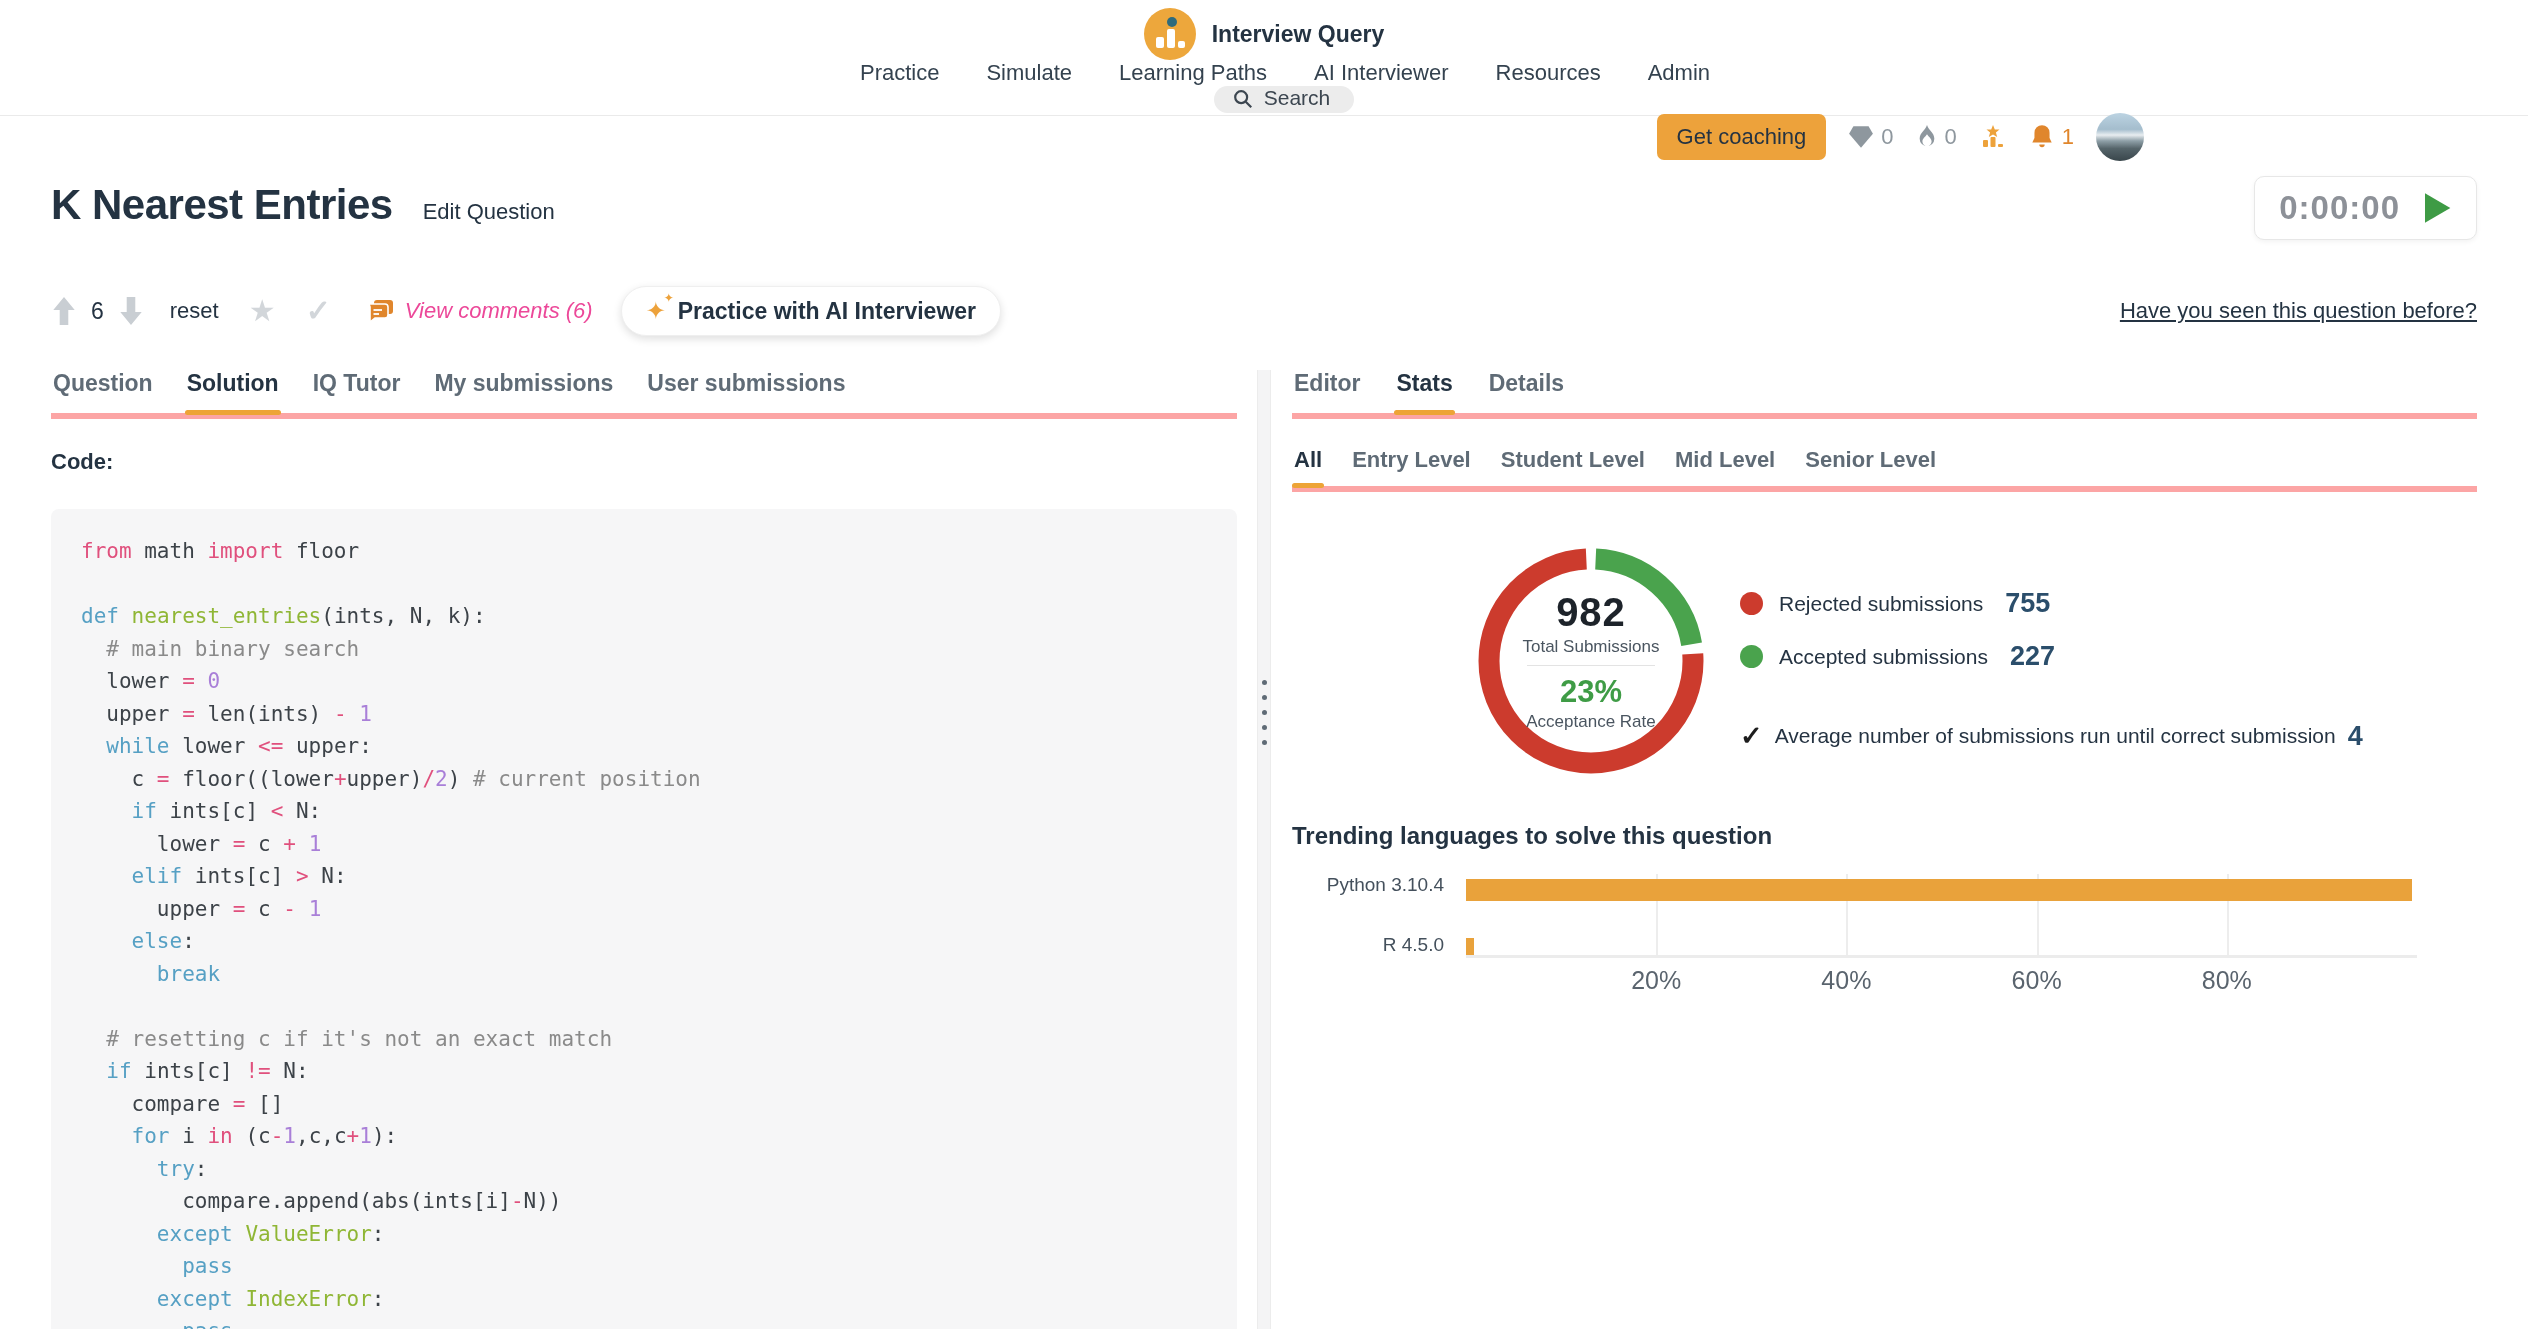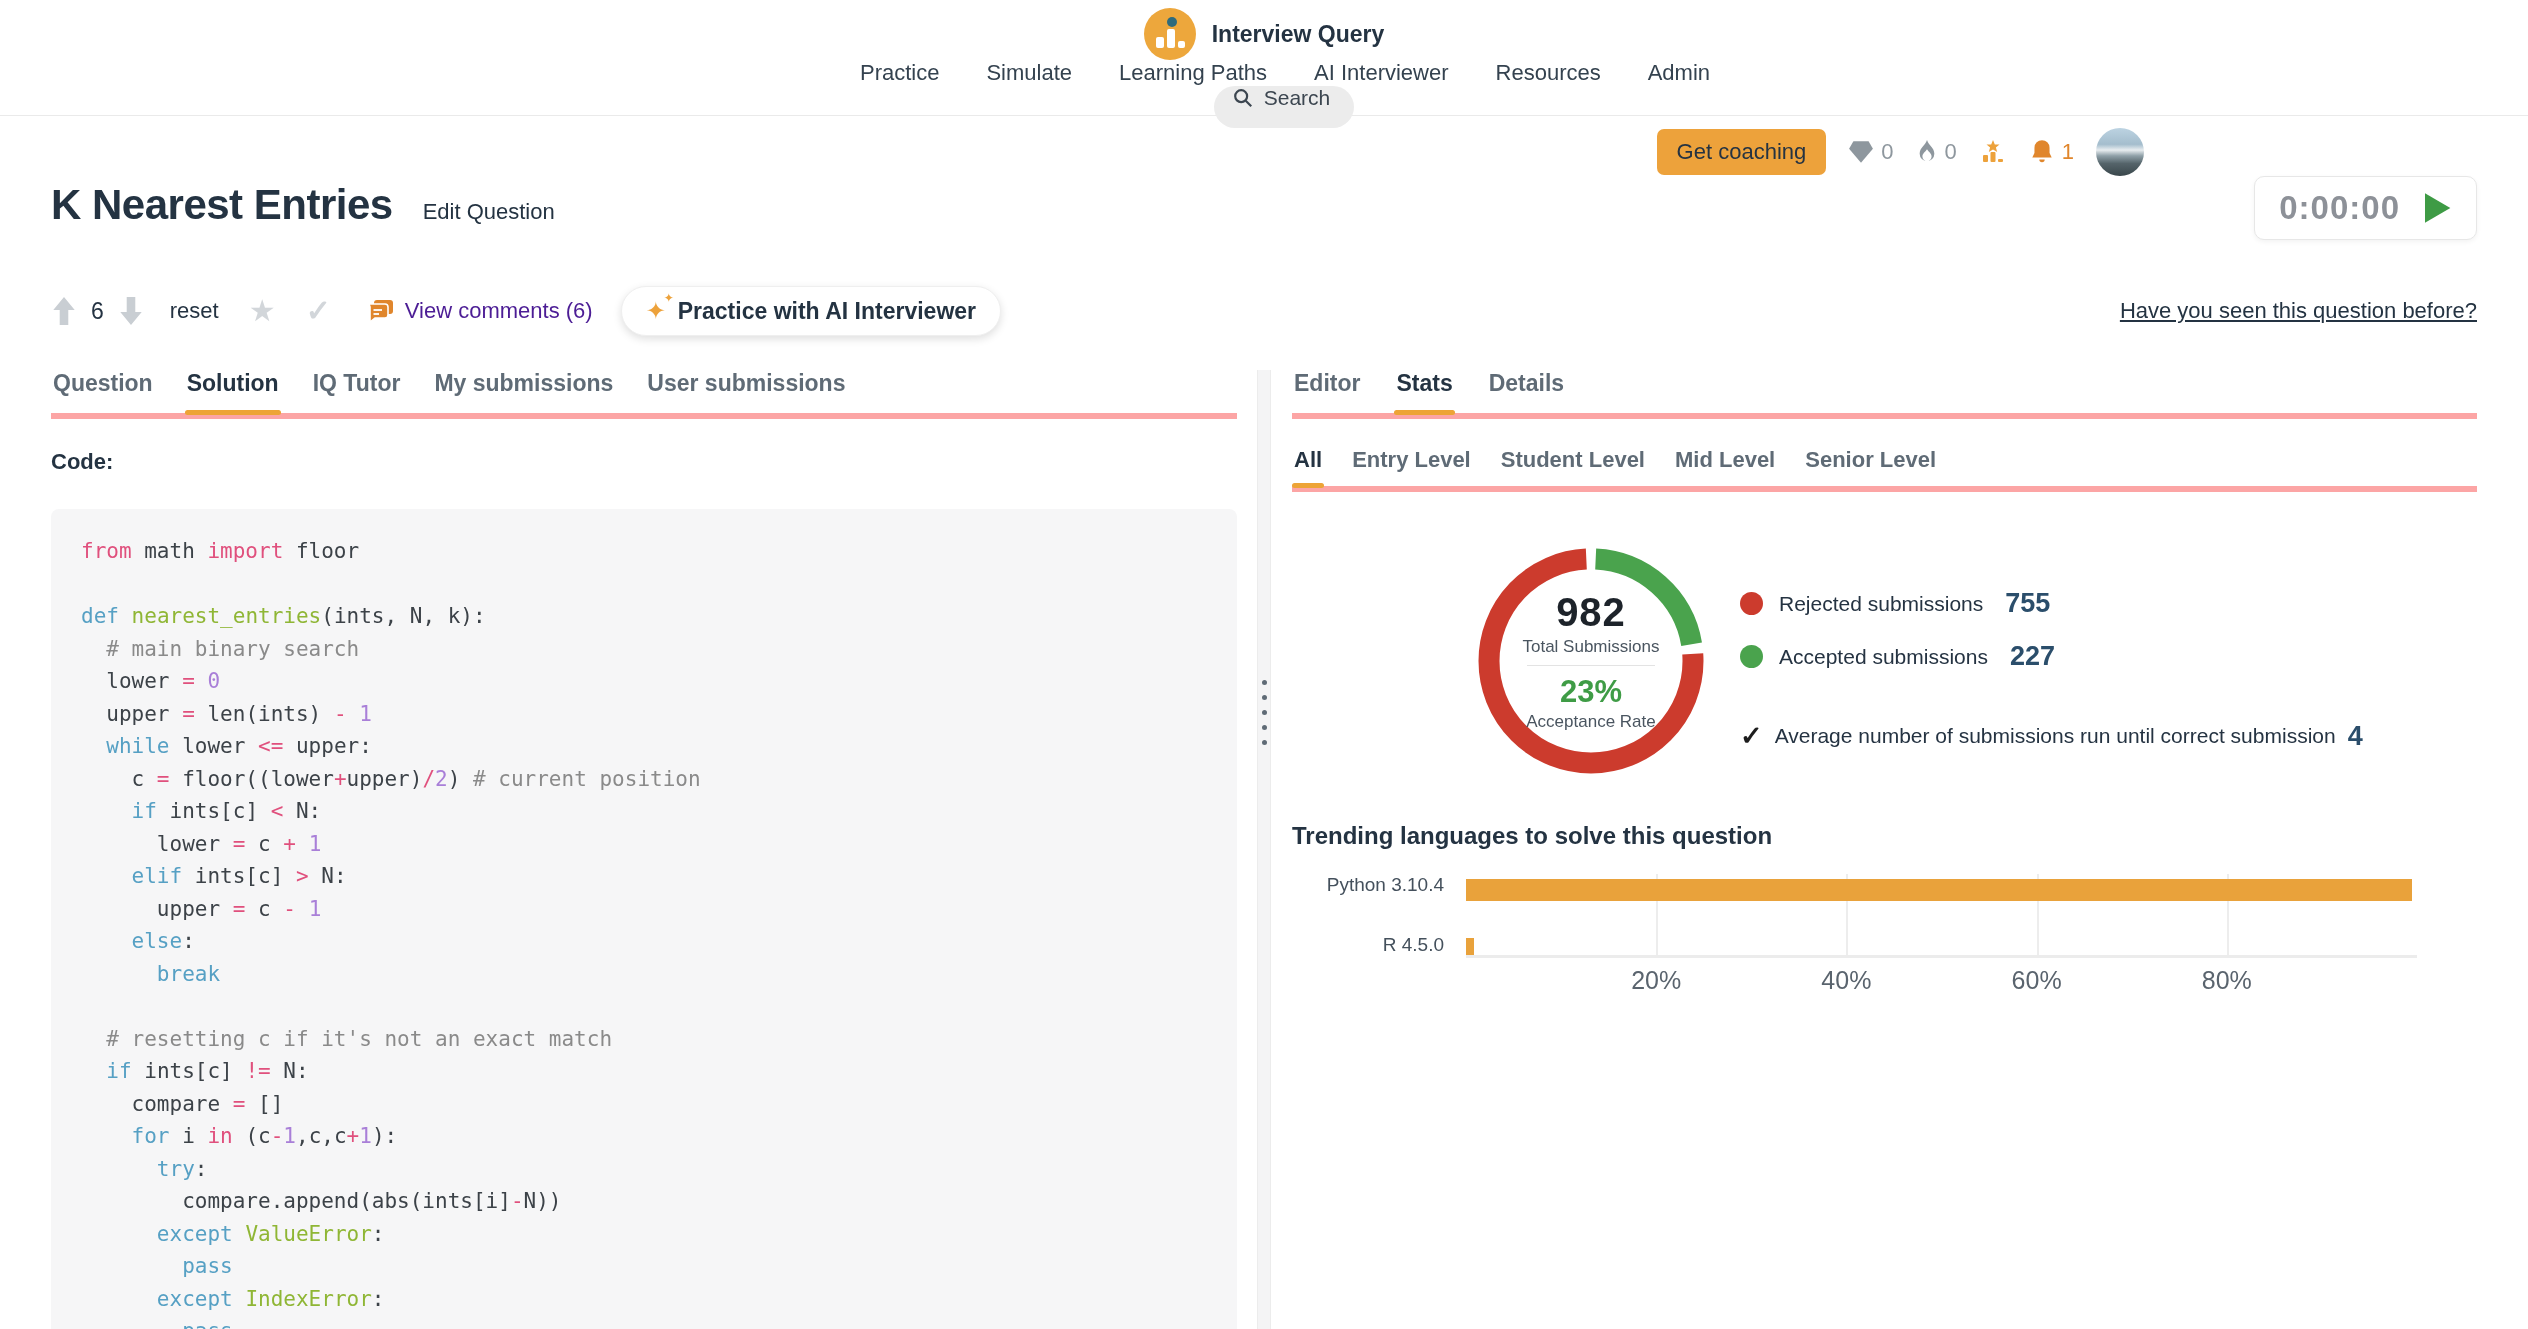--- a/index.html
+++ b/index.html
@@ -12,21 +12,21 @@
   .nav-inner { width:1760px; margin:8px auto; height:100%; display:flex; align-items:center;flex-direction:column; }
   .brand { display:flex; align-items:center; gap:16px; cursor:pointer; }
   .logo { width:52px; height:52px; border-radius:50%; background:#eda73c; position:relative; flex:0 0 auto; }
   .logo-dot { position:absolute; left:23px; top:9px; width:10px; height:10px; border-radius:50%; background:#2e6b7d; }
   .logo-b1 { position:absolute; left:12px; bottom:12px; width:8px; height:11px; border-radius:2px; background:#fff; }
   .logo-b2 { position:absolute; left:23px; bottom:12px; width:8px; height:19px; border-radius:2px; background:#fff; }
   .logo-b3 { position:absolute; left:34px; bottom:12px; width:7px; height:7px; border-radius:2px; background:#fff; }
   .brand-name { font-size:23px; font-weight:700; color:#243342; }
   .nav-links { display:flex; align-items:center; gap:47px; margin-left:42px; }
   .nav-links a { font-size:22px; color:#34424f; text-decoration:none; cursor:pointer; white-space:nowrap; }
-  .search-pill { margin-left:40px; display:flex; align-items:center; gap:10px; background:#ececec; border-radius:22px; height:44px; padding:0 24px 18px 18px; cursor:text; }
+  .search-pill { margin-left:40px; display:flex; align-items:flex-end; gap:10px; background:#ececec; border-radius:22px; height:44px; padding:0 24px 3px 18px; cursor:text; }
   .search-pill span { font-size:21px; color:#3c4650; }
   .nav-right { margin-left:auto; display:flex; align-items:center; gap:22px; }
   .coach-btn { background:#eda23b; border:none; border-radius:7px; height:46px; padding:0 20px; font-size:22px; font-weight:400; color:#253342; font-family:inherit; cursor:pointer; }
   .badge { display:flex; align-items:center; gap:7px; font-size:22px; color:#8e979e; }
   .badge.orange { color:#e0862c; }
   .avatar { width:48px; height:48px; border-radius:50%; cursor:pointer;
     background:linear-gradient(180deg,#bcd3e2 0%,#a4bdcd 34%,#e8edf0 46%,#8fa0a8 58%,#55646a 74%,#39464b 100%); }
 
   
   main { padding:0 51px; }
@@ -37,21 +37,21 @@
   .timer-text { font-size:33px; font-weight:700; color:#8d9198; letter-spacing:1px; }
 
   .actions-row { margin-top:46px; display:flex; align-items:center; }
   .vote-count { font-size:23px; color:#243342; margin:0 14px; }
   .icon-btn { background:none; border:none; cursor:pointer; display:flex; align-items:center; padding:0; }
   .reset-link { font-size:22px; color:#243342; margin-left:26px; cursor:pointer; }
   .glyph { font-size:30px; color:#d2d6da; cursor:pointer; line-height:1; }
   .star-glyph { margin-left:30px; }
   .check-glyph { margin-left:30px; font-weight:700; }
   .comments-link { margin-left:36px; display:flex; align-items:center; gap:10px; cursor:pointer; }
-  .comments-link span { font-size:22px; color:#4c1d95; }
+  .comments-link span { font-size:22px; color:#ec4899;font-style:italic; }
   .ai-pill { margin-left:28px; display:flex; align-items:center; gap:12px; background:#fff; border:1px solid #efefef; border-radius:999px; box-shadow:0 3px 8px rgba(0,0,0,0.13); padding:10px 24px; cursor:pointer; }
   .ai-pill span.txt { font-size:23px; font-weight:700; color:#243342; }
   .sparkles { color:#eda23b; font-size:24px; position:relative; }
   .sparkles::after { content:"✦"; position:absolute; font-size:12px; top:-6px; right:-8px; }
   .seen-link { margin-left:auto; font-size:22px; color:#243342; text-decoration:underline; cursor:pointer; }
 
   
   .panels { display:flex; margin-top:34px; align-items:stretch; min-height:965px; }
   .left-panel { flex:0 0 1186px; }
   .divider { flex:0 0 14px; margin-left:20px; background:#f4f4f5; border-left:1px solid #ececec; border-right:1px solid #ececec; position:relative; cursor:col-resize; }

